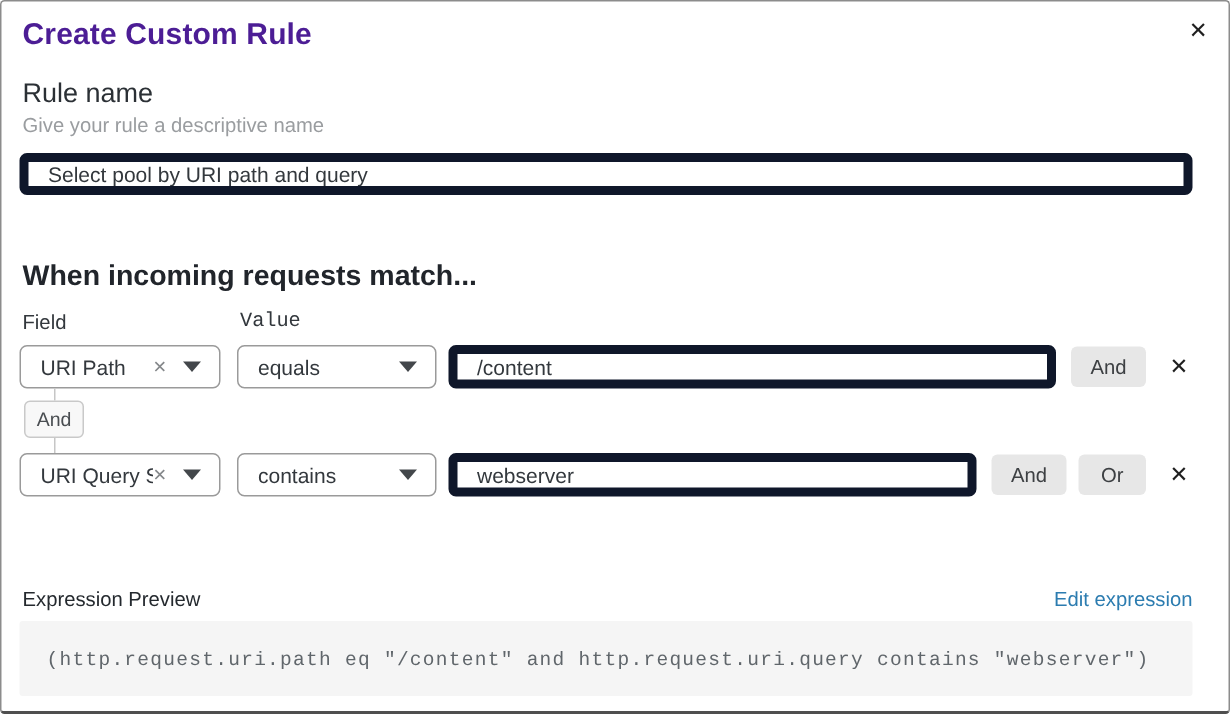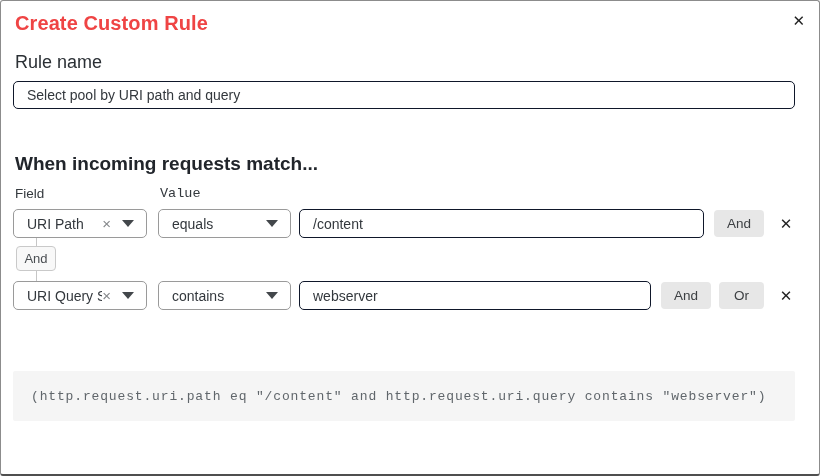--- a/index.html
+++ b/index.html
@@ -22,21 +22,21 @@
   .header {
     display: flex;
     justify-content: space-between;
     align-items: flex-start;
     padding: 10px 12px 0 14px;
   }
   .title {
     font-size: 20px;
     font-weight: 700;
     line-height: 24px;
-    color: #ef4444;
+    color: #4c1d95;
     letter-spacing: 0.1px;
   }
   .close-btn {
     font-size: 15px;
     font-weight: 700;
     color: #1f1f1f;
     line-height: 16px;
     padding: 2px 2px;
     cursor: pointer;
     background: none;
@@ -56,21 +56,21 @@
     font-size: 13.5px;
     line-height: 16px;
     color: #9a9da0;
     padding-left: 2px;
   }
   .text-input {
     display: block;
     width: 100%;
     height: 28px;
     margin-top: 10px;
-    border: 1px solid #0f172a;
+    border: 6px solid #0f172a;
     border-radius: 5px;
     padding: 0 13px;
     font-size: 14px;
     color: #33383d;
     font-family: inherit;
     background: #fff;
     outline: none;
   }
   
   .match { margin: 46px 24px 0 12px; }
@@ -213,20 +213,21 @@
 
 <div class="dialog">
 
   <div class="header">
     <div class="title">Create Custom Rule</div>
     <button class="close-btn">✕</button>
   </div>
 
   <div class="rule-name">
     <div class="section-label">Rule name</div>
+    <div class="helper">Give your rule a descriptive name</div>
     <input class="text-input" type="text" value="Select pool by URI path and query" style="">
   </div>
 
   <div class="match">
     <div class="match-heading">When incoming requests match...</div>
 
     <div class="col-labels">
       <span class="col-field">Field</span>
       <span class="col-value">Value</span>
     </div>
@@ -263,16 +264,20 @@
         <span class="caret"></span>
       </div>
       <input class="text-input value-input" type="text" value="webserver" style="">
       <button class="logic-btn btn-and">And</button>
       <button class="logic-btn btn-or">Or</button>
       <button class="remove-btn">✕</button>
     </div>
   </div>
 
   <div class="preview">
+    <div class="preview-head">
+      <span class="preview-label">Expression Preview</span>
+      <a class="edit-link" href="#" style="color: rgb(44, 124, 176);">Edit expression</a>
+    </div>
     <div class="code-block">(http.request.uri.path eq "/content" and http.request.uri.query contains "webserver")</div>
   </div>
 
 </div>
 
 </body></html>

